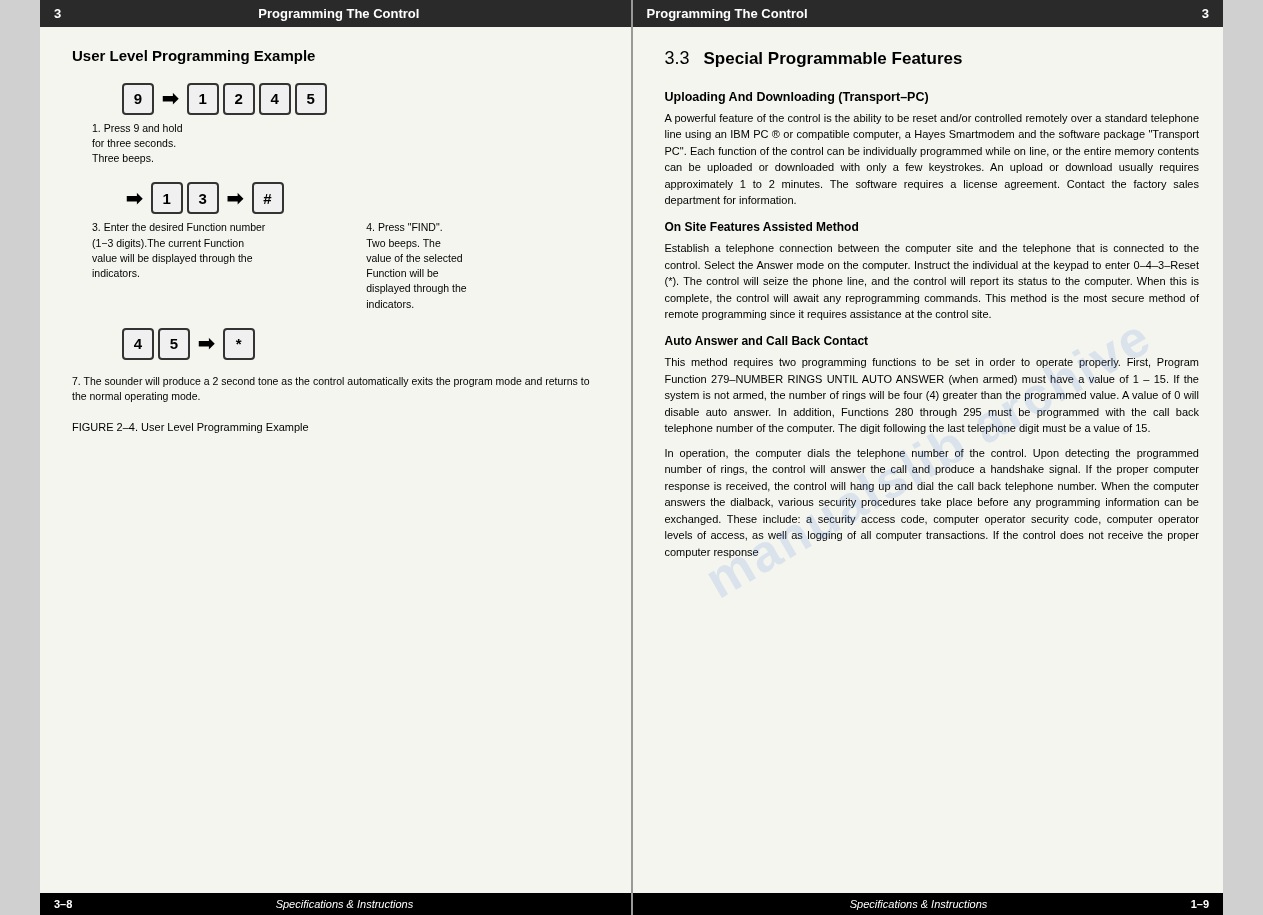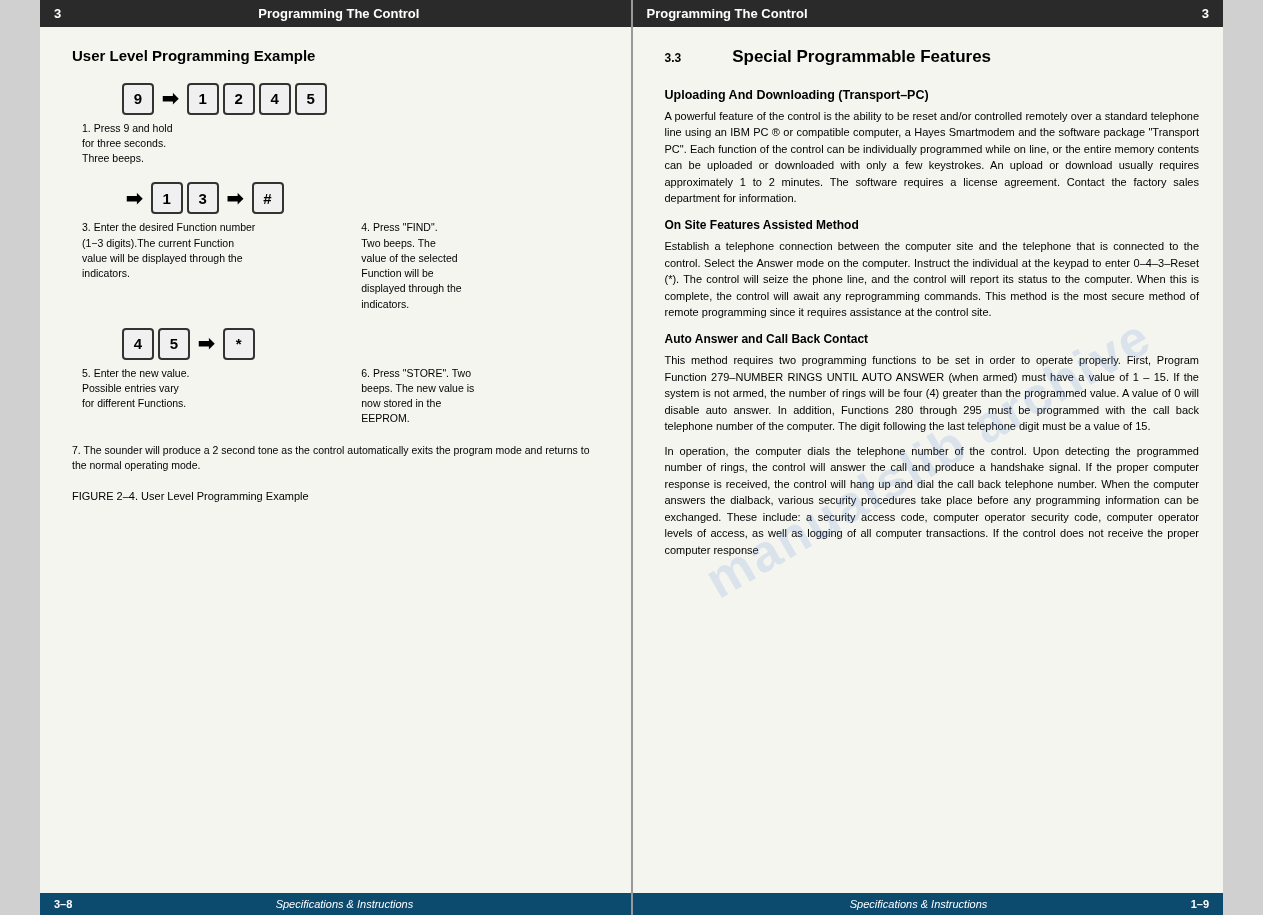--- a/index.html
+++ b/index.html
@@ -102,36 +102,36 @@
       background: #f0f0f0;
     }
     .arrow-icon {
       font-size: 20px;
       font-weight: bold;
       margin: 0 4px;
     }
     .step-row {
       display: flex;
       gap: 30px;
-      margin: 6px 0 16px 6px;
+      margin: 6px 0 16px 16px;
       font-size: 10.5px;
       font-family: Arial, sans-serif;
     }
     .step-item {
       flex: 1;
       padding-left: 4px;
     }
     .diagram-section {
       margin-bottom: 14px;
     }
     .page-footer {
       position: absolute;
       bottom: 0;
       left: 0; right: 0;
-      background: #0c4a6e;
+      background: #000000;
       color: #fff;
       display: flex;
       align-items: center;
       justify-content: space-between;
       padding: 5px 14px;
       font-size: 11px;
       font-family: Arial, sans-serif;
     }
     .page-footer .footer-num {
       font-weight: bold;
@@ -209,28 +209,20 @@
         </div>
       </div>
 
       <div class="diagram-section">
         <div class="key-row">
           <div class="key-btn">4</div>
           <div class="key-btn">5</div>
           <span class="arrow-icon">➡</span>
           <div class="key-btn">*</div>
         </div>
-        <div class="step-row">
-          <div class="step-item">
-            <span>5.  Enter the new value.<br>Possible entries vary<br>for different Functions.</span>
-          </div>
-          <div class="step-item">
-            <span>6.  Press "STORE".  Two<br>beeps. The new value is<br>now stored in the<br>EEPROM.</span>
-          </div>
-        </div>
       </div>
 
       <div style="margin: 10px 0 16px 0; font-size: 10.5px; font-family: Arial, sans-serif;">
         <span>7.  The sounder will produce a 2 second tone as the control
     automatically exits the program mode and returns to the
     normal operating mode.</span>
       </div>
 
       <div class="figure-caption">FIGURE  2–4.  User Level Programming Example</div>
     </div>
@@ -247,22 +239,22 @@
     <div class="watermark">manualslib archive</div>
 
     <div class="page-header">
       <span class="title">Programming The Control</span>
       <span class="page-num">3</span>
     </div>
 
     <div class="page-content">
 
       <div style="display:flex; align-items:baseline; gap:14px; margin-bottom:8px;">
-        <span style="font-size:12px; font-weight:bold; font-family:Arial,sans-serif;">3.3</span>
-        <span class="subsection-title" style="font-size:17px; margin-bottom:0;margin-left:37px;">Special Programmable Features</span>
+        <span style="font-size:18px; font-weight:normal; font-family:Arial,sans-serif;">3.3</span>
+        <span class="subsection-title" style="font-size:17px; margin-bottom:0;">Special Programmable Features</span>
       </div>
 
       <div class="sub-subsection-title" style="font-size:12.5px; margin-top:16px;">Uploading And Downloading (Transport–PC)</div>
       <div class="body-text">A powerful feature of the control is the ability to be reset and/or controlled remotely over a standard telephone line using an IBM PC ® or compatible computer, a Hayes Smartmodem and the software package "Transport PC". Each function of the control can be individually programmed while on line, or the entire memory contents can be uploaded or downloaded with only a few keystrokes. An upload or download usually requires approximately 1 to 2 minutes. The software requires a license agreement. Contact the factory sales department for information.</div>
 
       <div class="sub-subsection-title">On Site Features Assisted Method</div>
       <div class="body-text">Establish a telephone connection between the computer site and the telephone that is connected to the control. Select the Answer mode on the computer. Instruct the individual at the keypad to enter 0–4–3–Reset (*). The control will seize the phone line, and the control will report its status to the computer. When this is complete, the control will await any reprogramming commands. This method is the most secure method of remote programming since it requires assistance at the control site.</div>
 
       <div class="sub-subsection-title">Auto Answer and Call Back Contact</div>
       <div class="body-text">This method requires two programming functions to be set in order to operate properly. First, Program Function 279–NUMBER RINGS UNTIL AUTO ANSWER (when armed) must have a value of 1 – 15. If the system is not armed, the number of rings will be four (4) greater than the programmed value. A value of 0 will disable auto answer. In addition, Functions 280 through 295 must be programmed with the call back telephone number of the computer. The digit following the last telephone digit must be a value of 15.</div>

